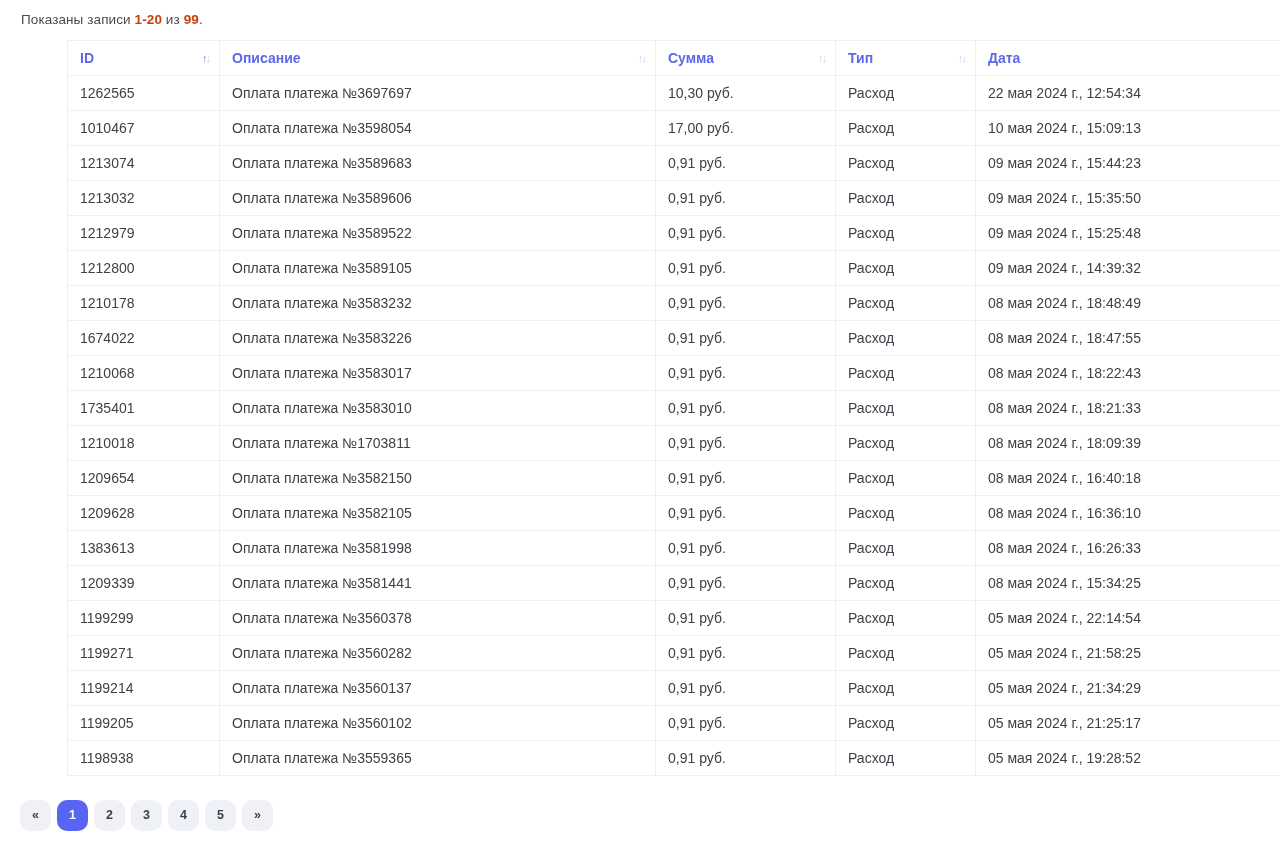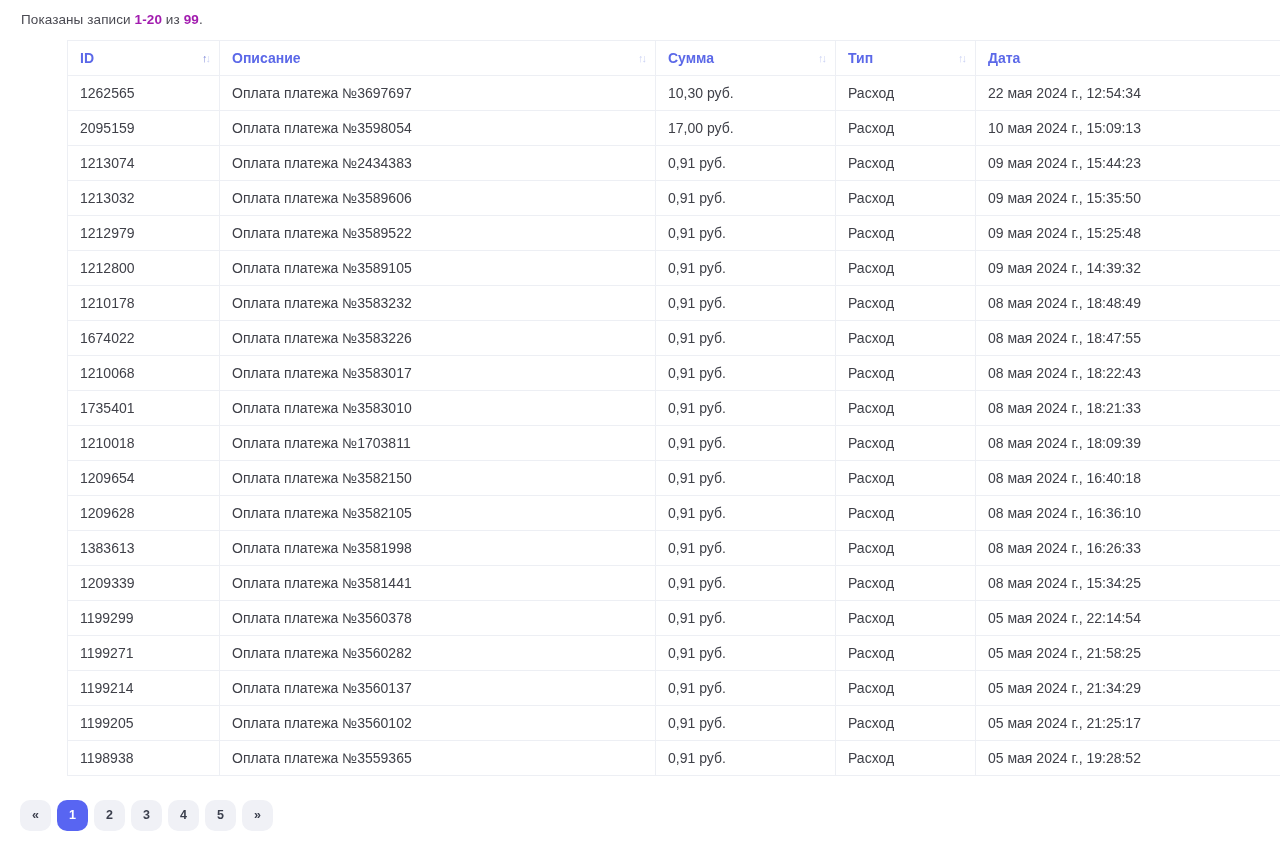--- a/index.html
+++ b/index.html
@@ -9,21 +9,21 @@
     background: #ffffff;
     overflow: hidden;
     font-family: "Liberation Sans", sans-serif;
   }
   .summary {
     margin: 12px 0 0 21px;
     font-size: 13.5px;
     color: #4a4a52;
     letter-spacing: .1px;
   }
-  .summary b { color: #a21caf; text-align: right; }
+  .summary b { color: #c2410c; text-align: right; }
   .table-wrap {
     margin: 13px 0 0 20px;
     width: 1260px;
     overflow: hidden;
     padding-left: 47px;
   }
   table {
     border-collapse: collapse;
     table-layout: fixed;
     width: 1278px;
@@ -113,29 +113,29 @@
     </thead>
     <tbody id="table-body">
         <tr>
           <td>1262565</td>
           <td>Оплата платежа №3697697</td>
           <td>10,30 руб.</td>
           <td>Расход</td>
           <td>22 мая 2024 г., 12:54:34</td>
         </tr>
         <tr>
-          <td>2095159</td>
+          <td>1010467</td>
           <td>Оплата платежа №3598054</td>
           <td>17,00 руб.</td>
           <td>Расход</td>
           <td>10 мая 2024 г., 15:09:13</td>
         </tr>
         <tr>
           <td>1213074</td>
-          <td>Оплата платежа №2434383</td>
+          <td>Оплата платежа №3589683</td>
           <td>0,91 руб.</td>
           <td>Расход</td>
           <td>09 мая 2024 г., 15:44:23</td>
         </tr>
         <tr>
           <td>1213032</td>
           <td>Оплата платежа №3589606</td>
           <td>0,91 руб.</td>
           <td>Расход</td>
           <td>09 мая 2024 г., 15:35:50</td>

